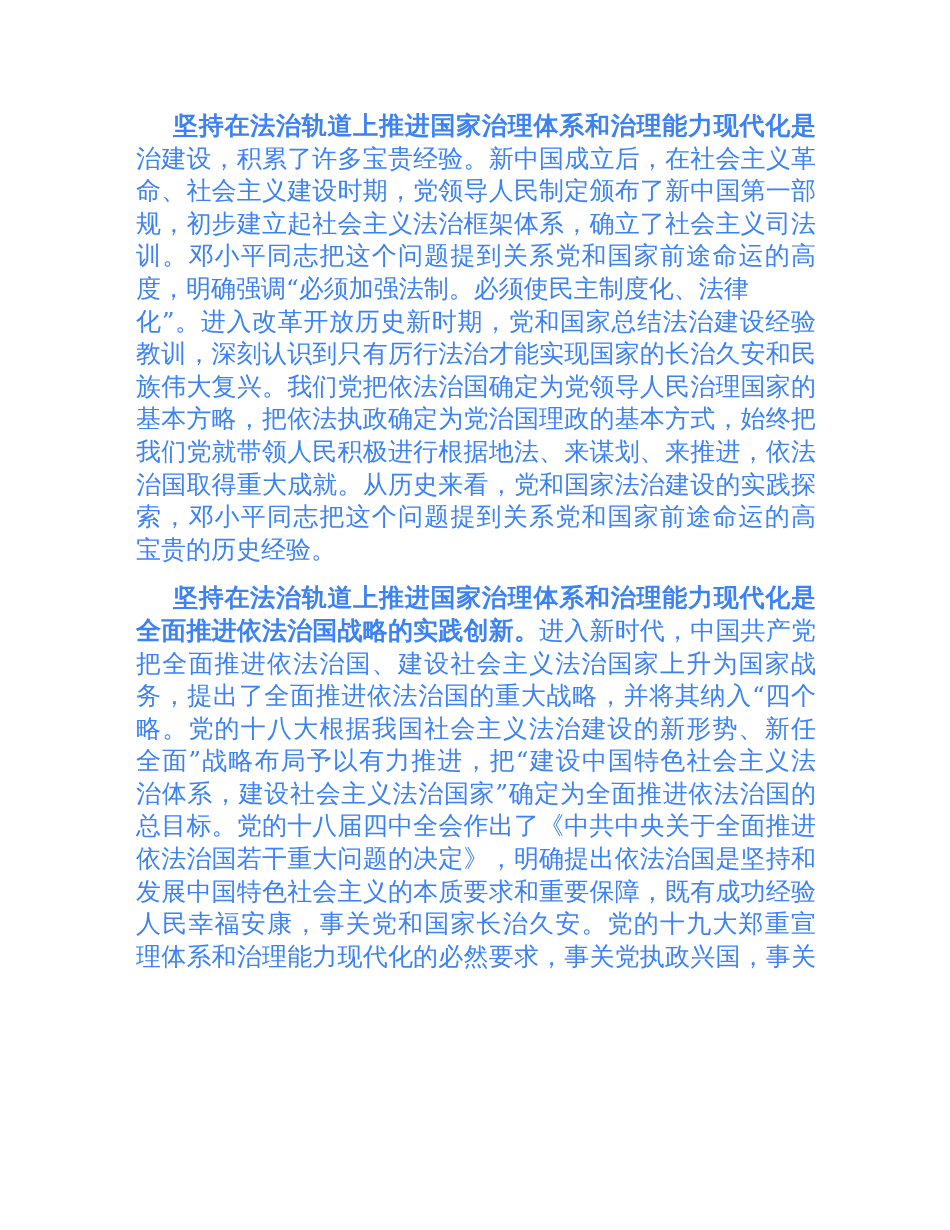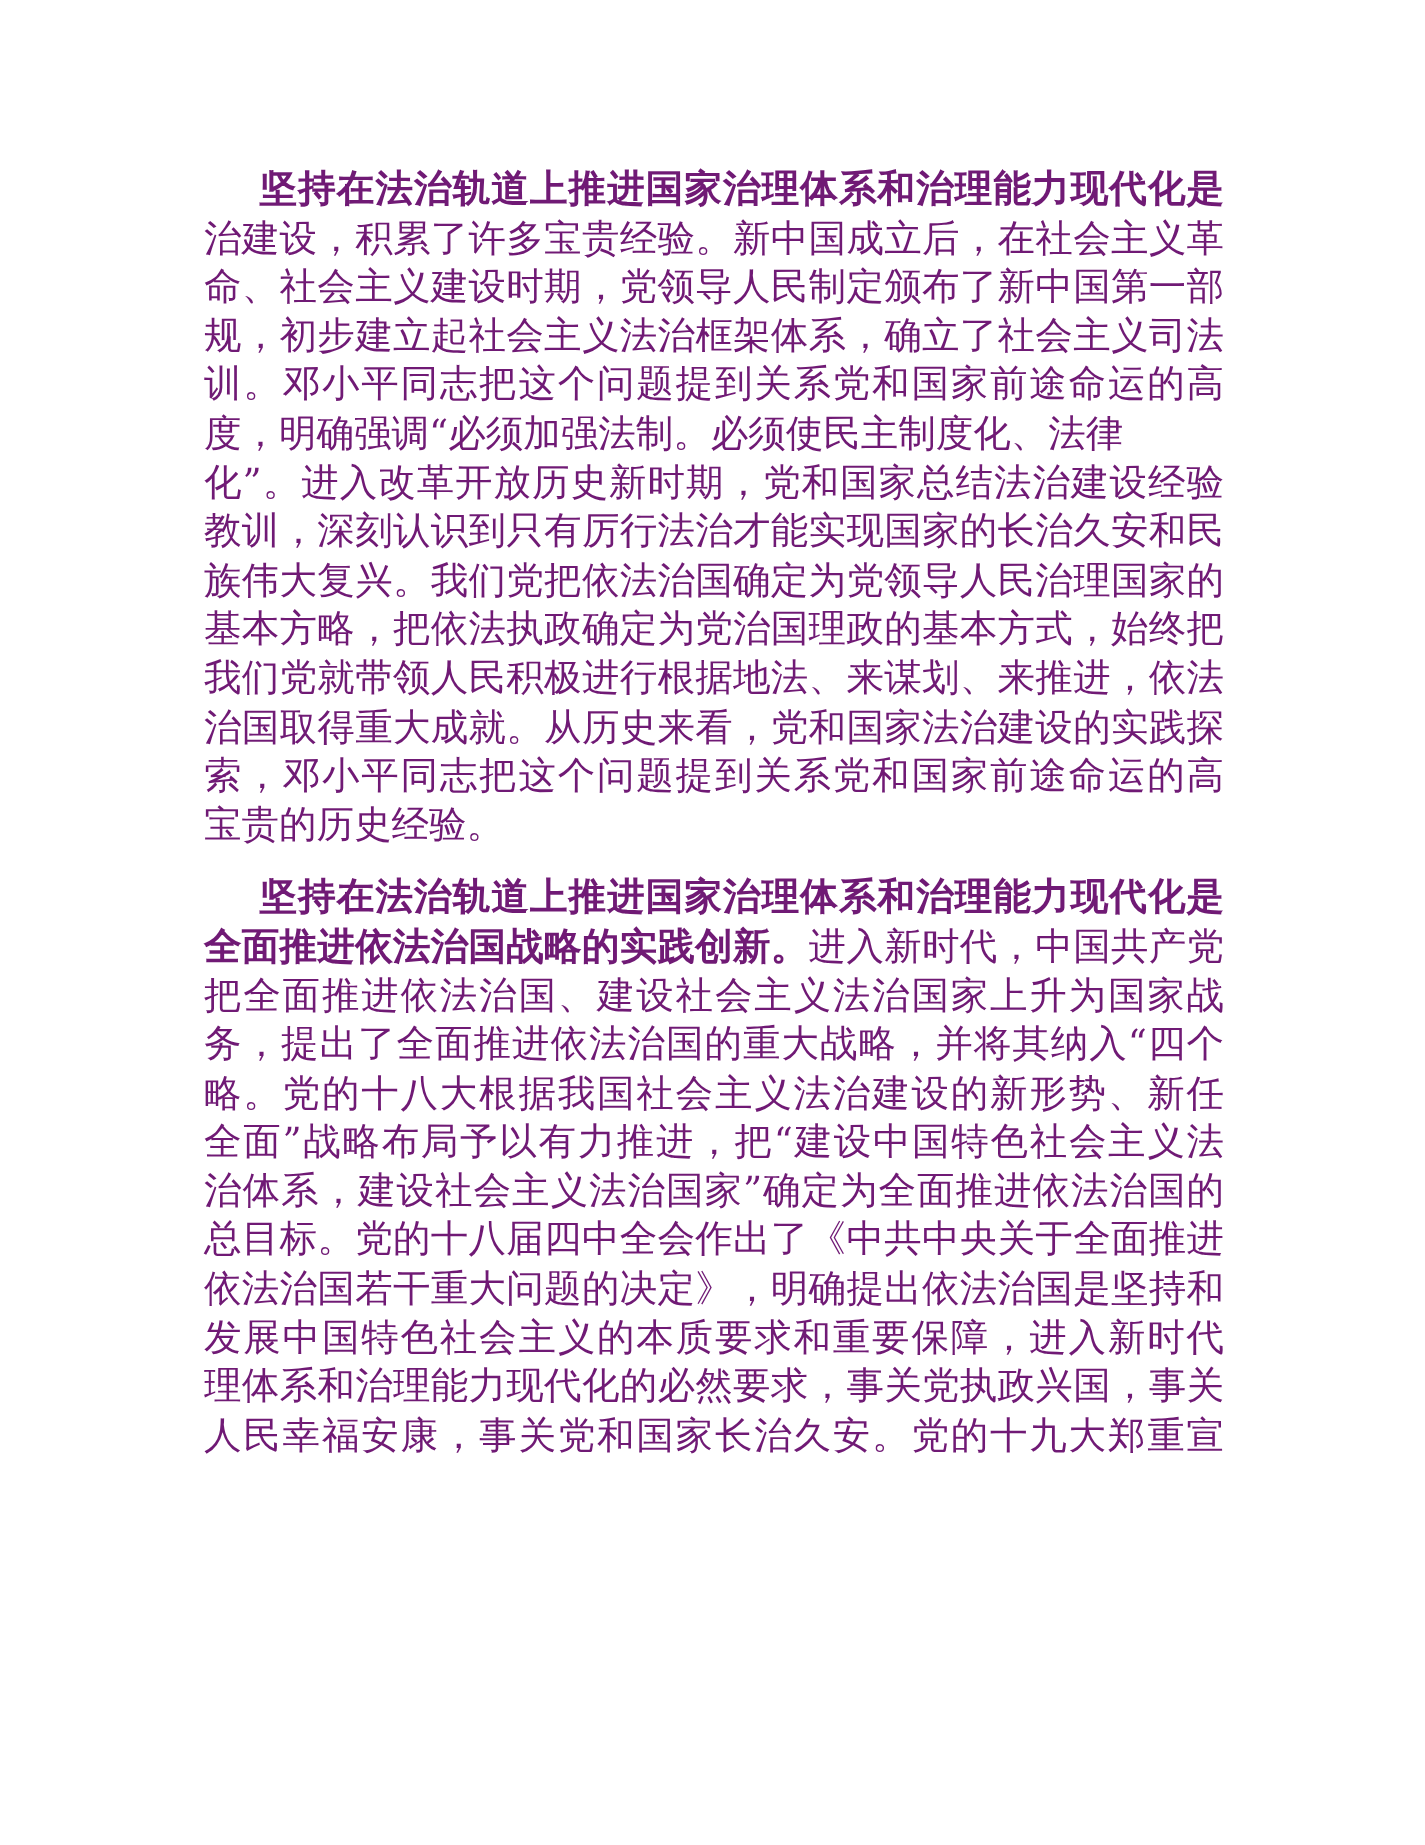--- a/index.html
+++ b/index.html
@@ -8,21 +8,21 @@
     width: 950px;
     height: 1230px;
     background: #ffffff;
     overflow: hidden;
   }
   .text-block {
     position: absolute;
     left: 136px;
     top: 110px;
     width: 680px;
-    color: #701a75;
+    color: #3b82f6;
     font-family: "DejaVu Serif", "Liberation Serif", serif;
     font-size: 25px;
     line-height: 32.6px;
   }
   .para { margin: 0; padding: 0; }
   .para + .para { margin-top: 16px; }
   .line {
     height: 32.6px;
     white-space: nowrap;
     text-align: justify;
@@ -57,18 +57,18 @@
       <div class="para">
         <div class="line indent"><strong>坚持在法治轨道上推进国家治理体系和治理能力现代化是</strong></div>
         <div class="line"><strong>全面推进依法治国战略的实践创新。</strong><span>进入新时代，中国共产党</span></div>
         <div class="line"><span>把全面推进依法治国、建设社会主义法治国家上升为国家战</span></div>
         <div class="line"><span>务，提出了全面推进依法治国的重大战略，并将其纳入“四个</span></div>
         <div class="line"><span>略。党的十八大根据我国社会主义法治建设的新形势、新任</span></div>
         <div class="line"><span>全面”战略布局予以有力推进，把“建设中国特色社会主义法</span></div>
         <div class="line"><span>治体系，建设社会主义法治国家”确定为全面推进依法治国的</span></div>
         <div class="line"><span>总目标。党的十八届四中全会作出了《中共中央关于全面推进</span></div>
         <div class="line"><span>依法治国若干重大问题的决定》，明确提出依法治国是坚持和</span></div>
-        <div class="line"><span>发展中国特色社会主义的本质要求和重要保障，进入新时代</span></div>
+        <div class="line"><span>发展中国特色社会主义的本质要求和重要保障，既有成功经验</span></div>
+        <div class="line"><span>人民幸福安康，事关党和国家长治久安。党的十九大郑重宣</span></div>
         <div class="line"><span>理体系和治理能力现代化的必然要求，事关党执政兴国，事关</span></div>
-        <div class="line"><span>人民幸福安康，事关党和国家长治久安。党的十九大郑重宣</span></div>
       </div>
     </div>
 </div>
 
 </body></html>

